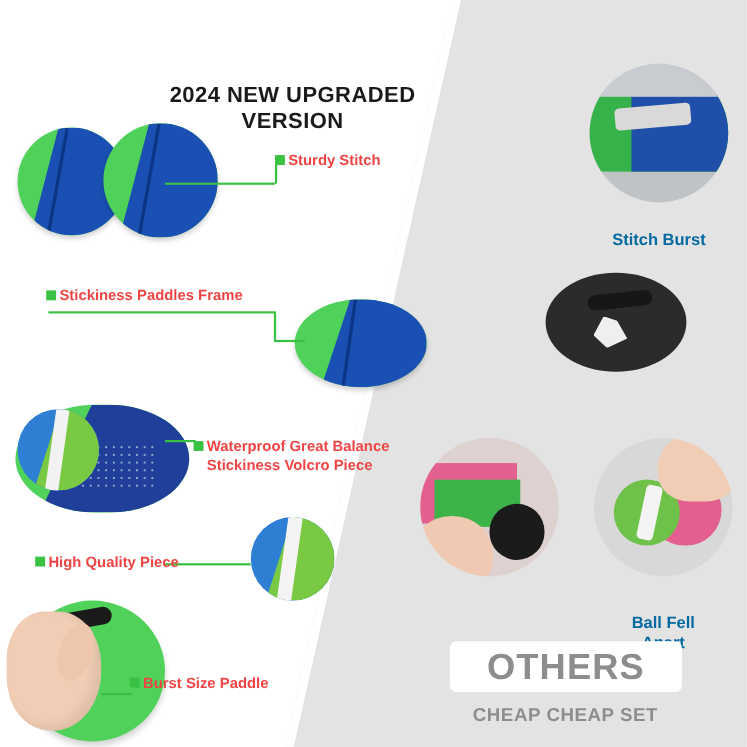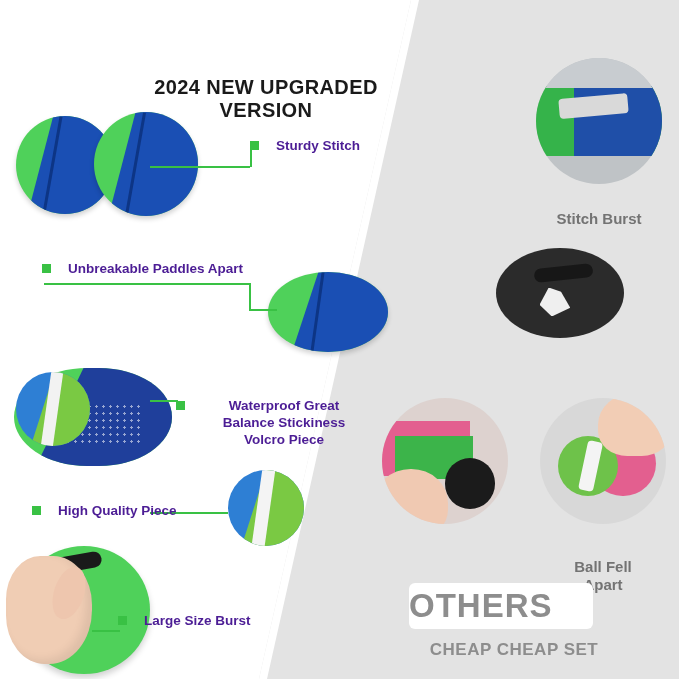--- a/index.html
+++ b/index.html
@@ -55,24 +55,24 @@
     font-size:20px;
     font-weight:bold;
     color:#1a1a1a;
     letter-spacing:.4px;
   }
 
   
   .others-banner{
     position:absolute;
     left:409px;top:583px;
-    width:184px;height:46px;
+    width:211px;height:46px;
     background:#ffffff;
     border-radius:6px;
-    display:flex;align-items:center;
+    display:flex;align-items:center;justify-content:center;
   }
   .others-banner span{
     color:#8d8d8d;
     font-size:33px;
     font-weight:bold;
     letter-spacing:1px;
   }
   .others-sub{
     position:absolute;
     left:389px;top:640px;
@@ -82,46 +82,46 @@
     font-weight:bold;
     color:#8d8d8d;
     letter-spacing:.5px;
   }
 
   
   .tag{
     position:absolute;
     font-size:13.5px;
     font-weight:bold;
-    color:#4c1d95;
+    color:#ef4444;
     white-space:nowrap;
     display:flex;
     align-items:flex-start;
-    gap:17px;
+    gap:3px;
     line-height:1.25;
   }
   .tag .bullet{
     width:9px;height:9px;
     background:#39c144;
     flex:0 0 auto;
     margin-top:3px;
   }
-  .tag.two-line{ white-space:normal; width:190px;text-align:center; }
+  .tag.two-line{ white-space:normal; width:190px; }
 
   
   .lead{ position:absolute; background:#39c144; }
   .lead.h{ height:1.6px; }
   .lead.v{ width:1.6px; }
 
   
   .glabel{
     position:absolute;
     font-size:15px;
     font-weight:bold;
-    color:#737373;
+    color:#0369a1;
     text-align:center;
     line-height:1.2;
   }
 
   
   .paddle{
     position:absolute;
     border-radius:50%;
     background:#4fd15a;
     overflow:hidden;
@@ -183,21 +183,21 @@
   <div class="paddle" style="left:268px;top:272px;width:120px;height:80px;border-radius:50%/50%;">
     <div class="blue" style="clip-path:polygon(42% 0, 100% 0, 100% 100%, 20% 100%);"></div>
     <div style="position:absolute;left:40%;top:0;width:3px;height:100%;background:#0d3585;transform:rotate(8deg);"></div>
   </div>
 
   <div class="lead h" style="left:44px;top:283px;width:205px;"></div>
   <div class="lead v" style="left:249px;top:283px;height:26px;"></div>
   <div class="lead h" style="left:249px;top:309px;width:28px;"></div>
   <div class="tag" style="left:42px;top:261px;">
     <div class="bullet"></div>
-    <div>Unbreakable Paddles Apart</div>
+    <div>Stickiness Paddles Frame</div>
   </div>
 
   <div style="position:absolute;left:14px;top:368px;width:158px;height:98px;border-radius:50%/54%;background:#4fd15a;overflow:hidden;">
     <div style="position:absolute;left:14%;top:0;width:100%;height:100%;background:#1f3f9b;clip-path:polygon(30% 0,100% 0,100% 100%,0 100%);"></div>
     <div style="position:absolute;left:32%;top:36%;width:48%;height:42%;background:
            radial-gradient(circle, rgba(255,255,255,.55) 1px, transparent 1.2px) 0 0/7px 7px;"></div>
   </div>
 
   <div class="ball" style="left:16px;top:372px;width:74px;height:74px;background:#2e7fd4;">
     <div style="position:absolute;inset:0;background:#7ac943;clip-path:polygon(52% 0,100% 0,100% 100%,20% 100%);"></div>
@@ -220,21 +220,21 @@
     <div>High Quality Piece</div>
   </div>
 
   <div style="position:absolute;left:18px;top:546px;width:132px;height:128px;border-radius:50%;background:#4fd15a;box-shadow:0 4px 6px rgba(0,0,0,.18);"></div>
   <div style="position:absolute;left:36px;top:556px;width:66px;height:16px;background:#1a1a1a;border-radius:9px;transform:rotate(-10deg);"></div>
   <div class="hand" style="left:6px;top:556px;width:86px;height:108px;background:#f0cdb4;box-shadow:inset -6px -4px 10px rgba(0,0,0,.08);"></div>
   <div style="position:absolute;left:54px;top:566px;width:30px;height:54px;background:#eec6ae;border-radius:50%;transform:rotate(18deg);"></div>
   <div class="lead h" style="left:92px;top:630px;width:28px;"></div>
   <div class="tag" style="left:118px;top:613px;">
     <div class="bullet"></div>
-    <div>Large Size Burst</div>
+    <div>Burst Size Paddle</div>
   </div>
 
   <div class="photo" style="left:536px;top:58px;width:126px;height:126px;background:#bfc3c6;">
     <div style="position:absolute;left:-10%;top:22%;width:120%;height:56%;background:#35b34a;"></div>
     <div style="position:absolute;left:30%;top:22%;width:80%;height:56%;background:#1f4fa8;"></div>
     <div style="position:absolute;left:18%;top:30%;width:55%;height:16%;background:#d9d9d9;border-radius:4px;transform:rotate(-5deg);"></div>
     <div style="position:absolute;left:0;top:0;width:100%;height:24%;background:#c8ccd0;"></div>
   </div>
   <div class="glabel" style="left:519px;top:210px;width:160px;">Stitch Burst</div>
 

